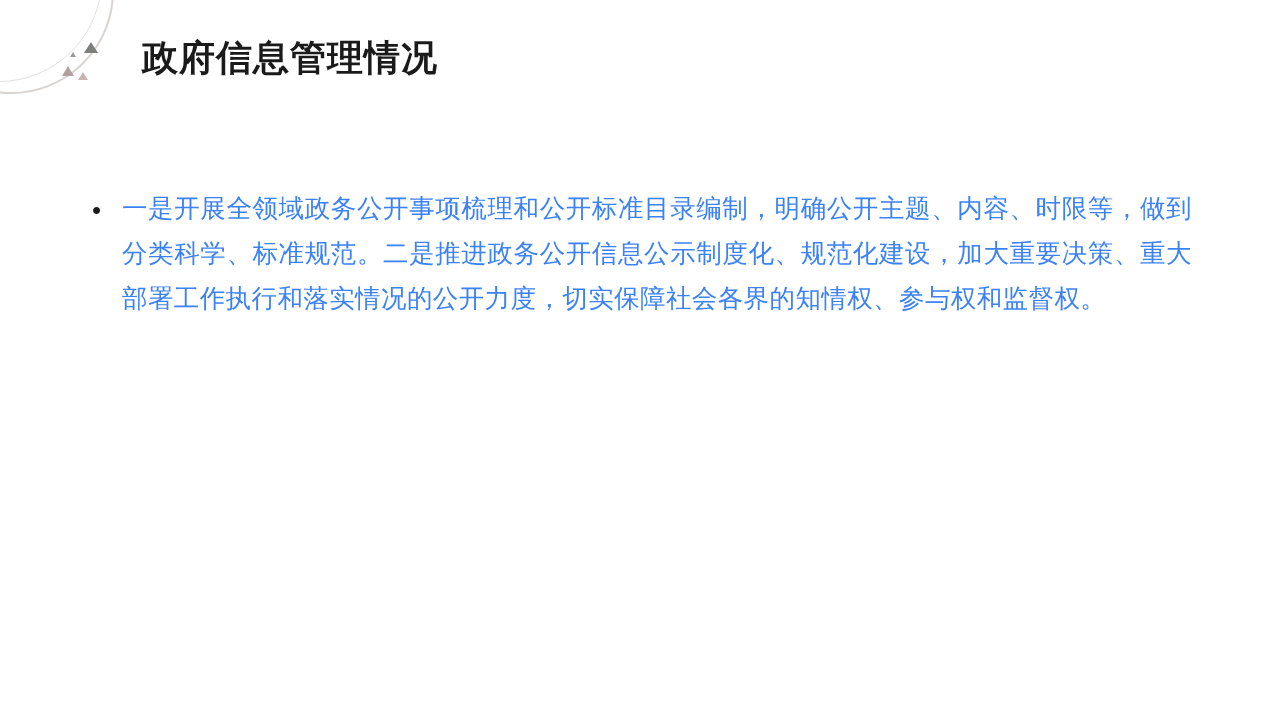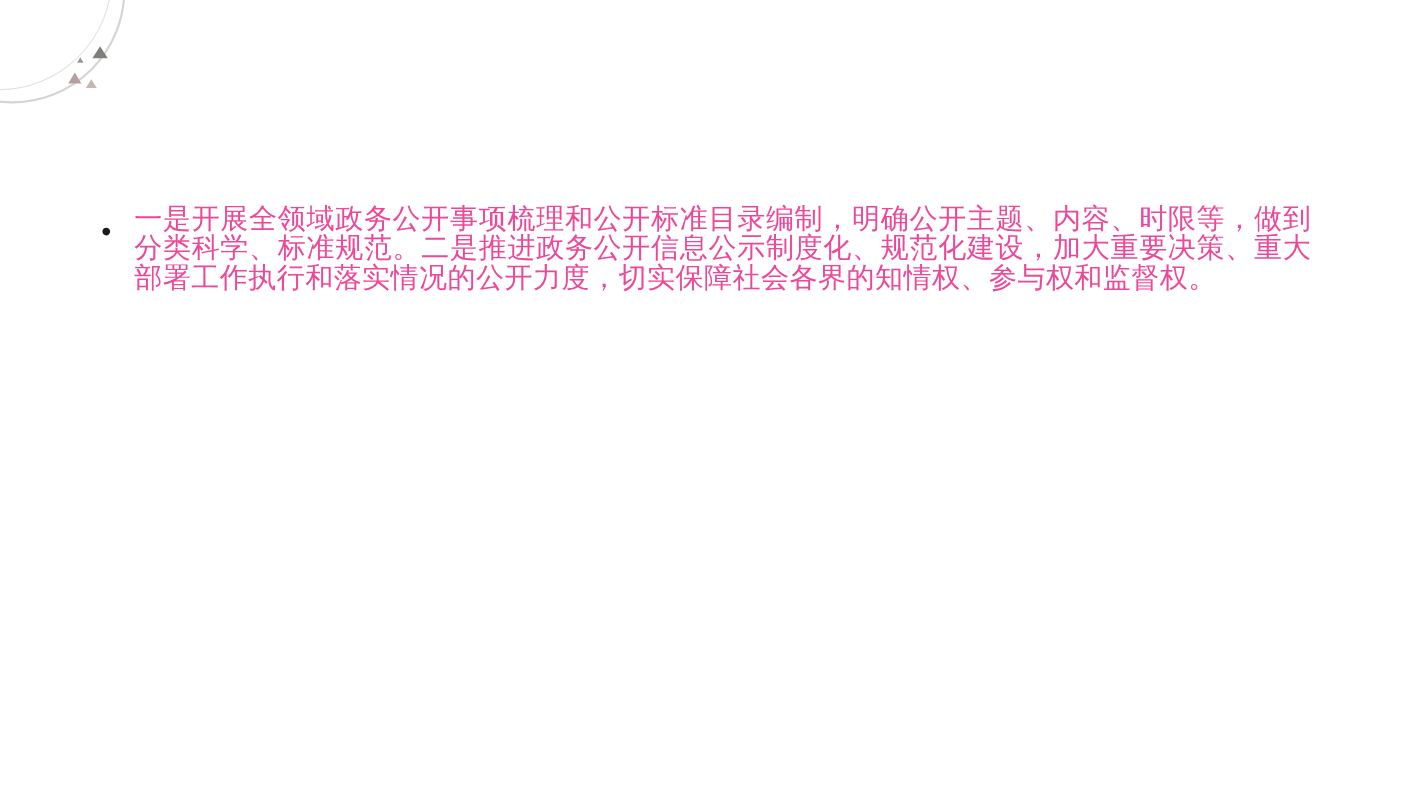--- a/index.html
+++ b/index.html
@@ -107,41 +107,42 @@
     flex: 0 0 auto;
     width: 30px;
     font-size: 26px;
     line-height: 48px;
     color: #1a1a1a;
     text-align: left;
   }
   .bullet-text {
     flex: 1 1 auto;
     font-size: 25.5px;
-    line-height: 27px;
-    color: #ec4899;
+    line-height: 45px;
+    color: #3b82f6;
     text-align: justify;
     text-justify: inter-ideograph;
     letter-spacing: 0.4px;
   }
 </style>
 </head>
 <body>
 
 <div class="slide">
 
   <div class="corner-decor">
     <div class="corner-arc-outer"></div>
     <div class="corner-arc-inner"></div>
     <div class="tri tri-a"></div>
     <div class="tri tri-b"></div>
     <div class="tri tri-c"></div>
     <div class="tri tri-d"></div>
   </div>
 
+  <div class="slide-title">政府信息管理情况</div>
 
   <div class="body-block">
     <div class="bullet-row">
       <span class="bullet-dot">•</span>
       <span class="bullet-text">一是开展全领域政务公开事项梳理和公开标准目录编制，明确公开主题、内容、时限等，做到分类科学、标准规范。二是推进政务公开信息公示制度化、规范化建设，加大重要决策、重大部署工作执行和落实情况的公开力度，切实保障社会各界的知情权、参与权和监督权。</span>
     </div>
   </div>
 
 </div>
 

